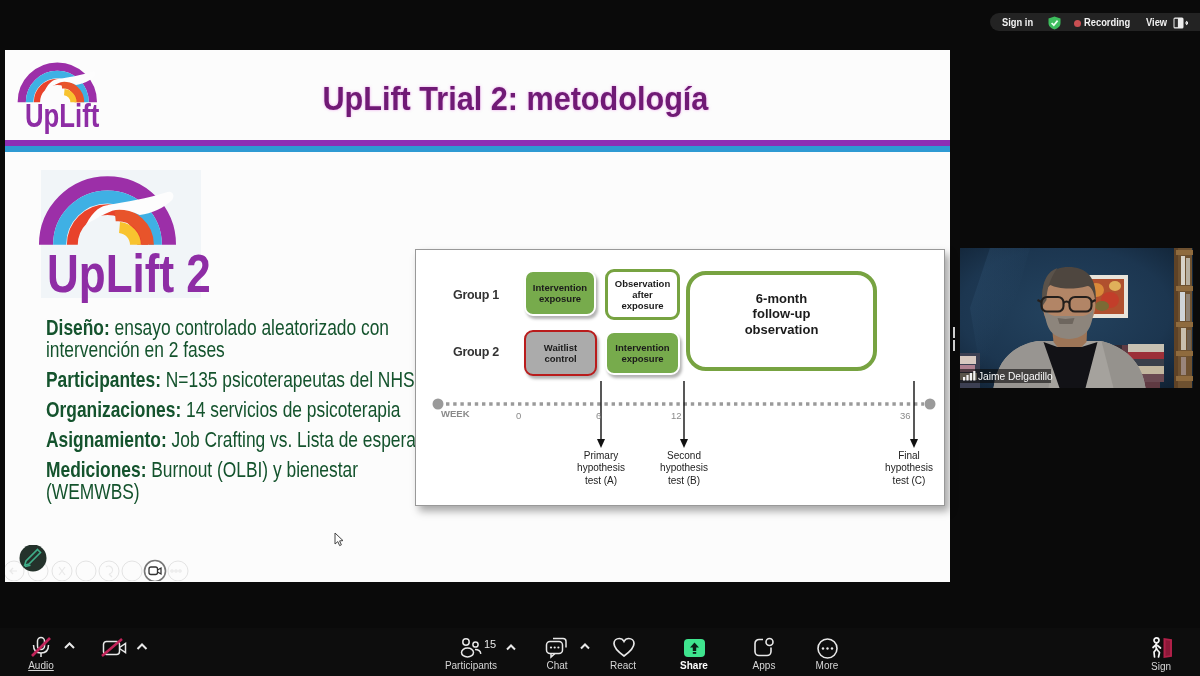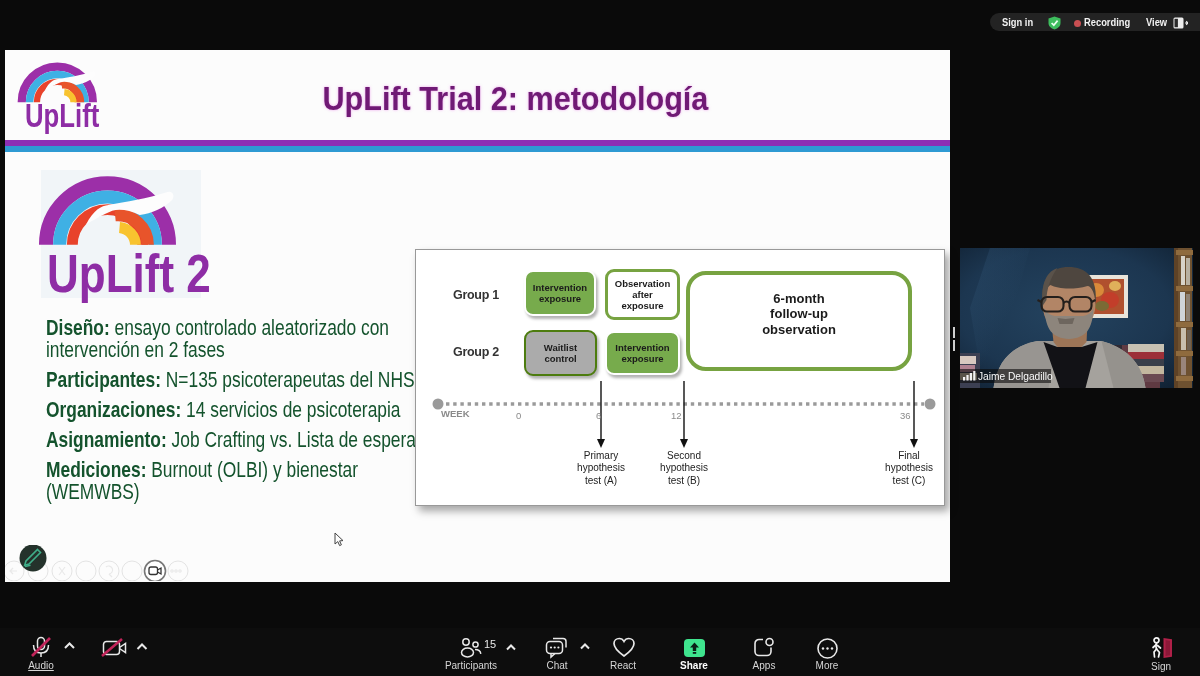--- a/index.html
+++ b/index.html
@@ -22,21 +22,21 @@
   #btext{position:absolute;left:31px;top:267px;width:560px;color:#14532d;font-size:22px;line-height:22px;margin-left:10px;}
   #btext p{margin:0 0 8px 0;transform:scaleX(0.79);transform-origin:left;white-space:nowrap;}
   #btext b{font-weight:bold;}
   
   #diag{position:absolute;left:410px;top:199px;width:528px;height:255px;background:#fff;
         border:1px solid #999;box-shadow:4px 5px 8px rgba(0,0,0,0.35);font-family:"Liberation Sans",sans-serif;}
   .grp{position:absolute;font-size:12.5px;font-weight:bold;color:#333;letter-spacing:-0.3px;}
   .dbox{position:absolute;border-radius:9px;font-weight:bold;color:#1b1b1b;
         display:flex;align-items:center;justify-content:center;text-align:center;font-size:9.5px;line-height:11px;}
   .green{background:#77ab4c;border:2px solid #fff;box-shadow:2px 3px 3px rgba(0,0,0,0.3);}
-  .gray{background:#ababab;border:2px solid #4d7c0f;box-shadow:2px 3px 3px rgba(0,0,0,0.3);}
+  .gray{background:#ababab;border:2px solid #b91c1c;box-shadow:2px 3px 3px rgba(0,0,0,0.3);}
   .obs{background:#fff;border:3px solid #77a341;}
   #bigbox{position:absolute;border-radius:20px;background:#fff;border:4px solid #77a341;
           display:flex;align-items:center;justify-content:center;text-align:center;
           font-size:13px;line-height:15.2px;font-weight:bold;color:#1b1b1b;padding-bottom:14px;box-sizing:border-box;}
   .hyp{position:absolute;font-size:10px;line-height:12.3px;color:#222;text-align:center;width:70px;}
   .wk{position:absolute;font-size:9.5px;color:#8a8a8a;}
   
   
   #cam{position:absolute;left:960px;top:248px;width:233px;height:140px;background:#14273a;overflow:hidden;}
   
@@ -100,21 +100,21 @@
       <p><b>Mediciones:</b> Burnout (OLBI) y bienestar<br>(WEMWBS)</p>
     </div>
 
     <div id="diag">
       <div class="grp" style="left:37px;top:38px;">Group 1</div>
       <div class="grp" style="left:37px;top:95px;">Group 2</div>
       <div class="dbox green" style="left:108px;top:20px;width:68px;height:42px;">Intervention<br>exposure</div>
       <div class="dbox obs" style="left:189px;top:19px;width:69px;height:45px;">Observation<br>after<br>exposure</div>
       <div class="dbox gray" style="left:108px;top:80px;width:69px;height:42px;">Waitlist<br>control</div>
       <div class="dbox green" style="left:189px;top:81px;width:71px;height:40px;">Intervention<br>exposure</div>
-      <div id="bigbox" style="left:270px;top:21px;width:226px;height:100px;">6-month<br>follow-up<br>observation</div>
+      <div id="bigbox" style="left:270px;top:21px;width:191px;height:100px;">6-month<br>follow-up<br>observation</div>
       <svg class="abs" style="left:0;top:0;" width="528" height="255" viewBox="0 0 528 255">
         <circle cx="22" cy="154" r="5.5" fill="#9a9a9a"></circle>
         <circle cx="514" cy="154" r="5.5" fill="#9a9a9a"></circle>
         <line x1="30" y1="154" x2="508" y2="154" stroke="#9a9a9a" stroke-width="3.4" stroke-dasharray="3.4 3.8"></line>
         <g stroke="#111" stroke-width="1.4">
           <line x1="185" y1="131" x2="185" y2="192"></line>
           <line x1="268" y1="131" x2="268" y2="192"></line>
           <line x1="498" y1="131" x2="498" y2="192"></line>
         </g>
         <g fill="#111">

